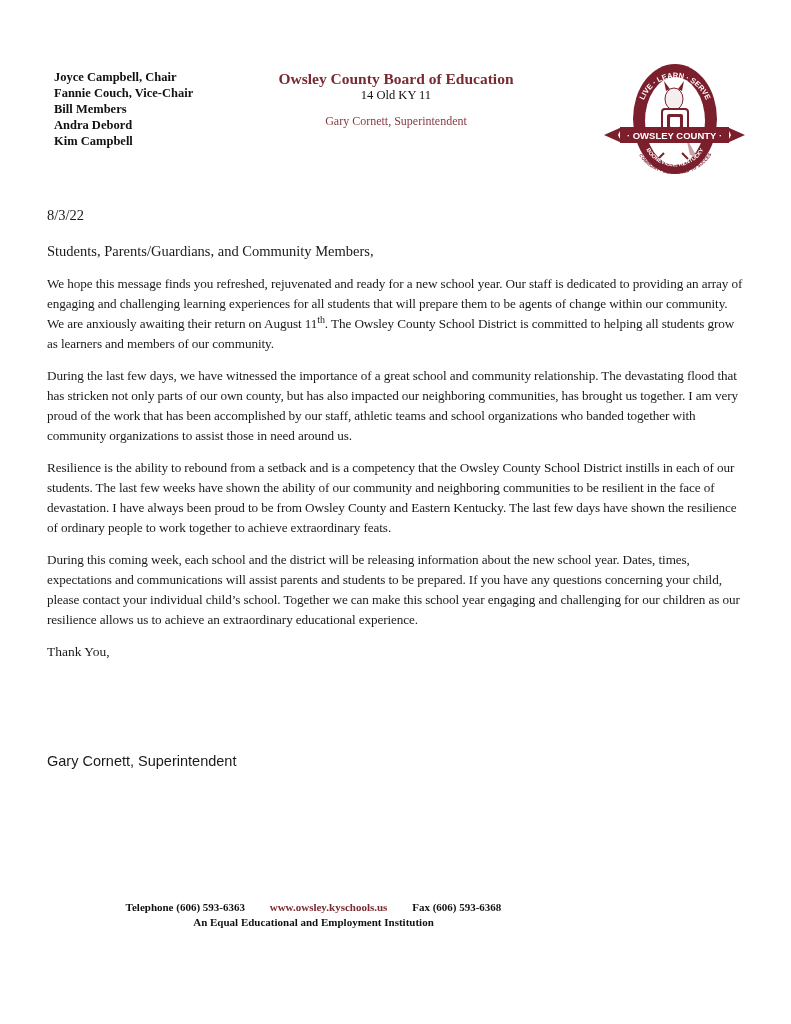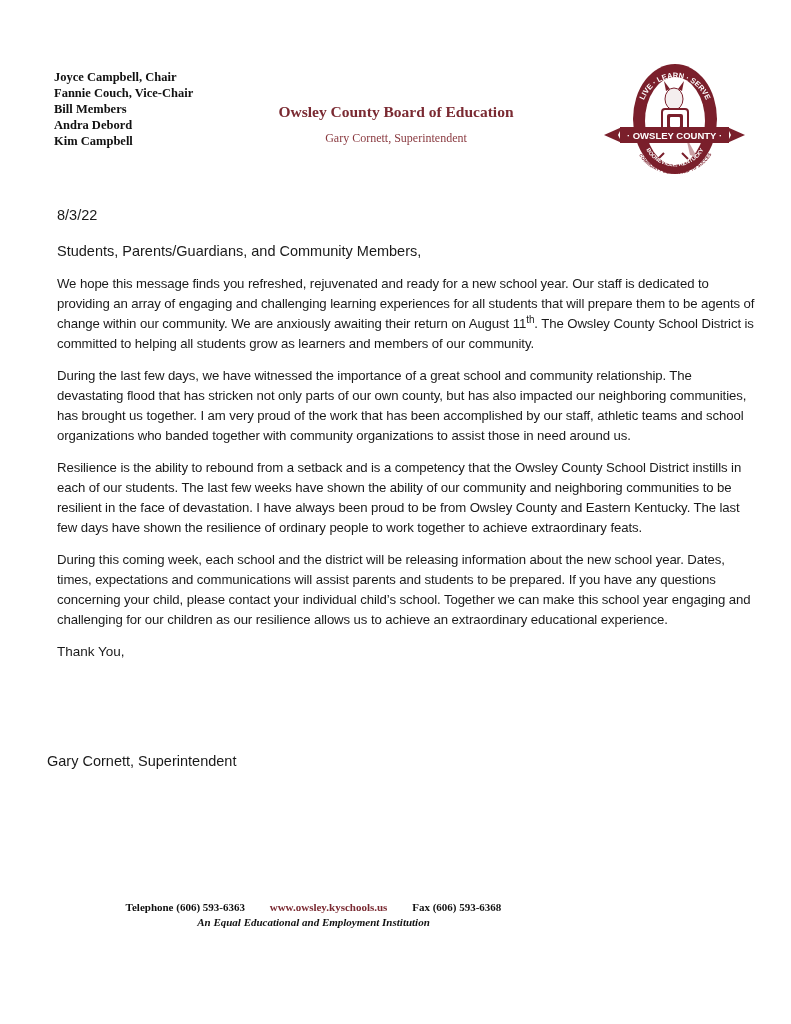--- a/index.html
+++ b/index.html
@@ -7,61 +7,62 @@
 
     .board-members {
       position: absolute; left: 54px; top: 69px;
       font-family: Liberation Serif, serif; font-weight: bold; font-size: 12.5px; line-height: 16px;
       color: #111;
     }
     .board-members div { white-space: nowrap; }
 
     .letterhead {
       position: absolute; left: 270px; top: 70px; width: 252px; text-align: center;
-      font-family: "Liberation Serif", serif; color: #111; margin-top: 33px;
+      font-family: "Liberation Serif", serif; color: #111;
     }
     .lh-title { font-weight: bold; font-size: 15.5px; color: #7a2a32; line-height: 18px; }
     .lh-line { font-size: 12.5px; line-height: 15.5px; }
     .lh-super { font-size: 12px; color: #8a3a40; margin-top: 10px; }
 
     .logo { position: absolute; left: 602px; top: 57px; width: 145px; height: 128px; }
 
     .letter {
-      position: absolute; left: 57px; top: 205px; width: 700px;
-      font-family: Liberation Sans, sans-serif; color: #1a1a1a;
+      position: absolute; left: 47px; top: 205px; width: 700px;
+      font-family: Liberation Serif, serif; color: #1a1a1a;
     }
     .date { font-size: 14.5px; line-height: 20px; margin-bottom: 16px; }
     .salutation { font-size: 14.5px; line-height: 20px; margin-bottom: 13px; }
     .para { font-size: 13.2px; line-height: 20px; margin: 0 0 12px 0; letter-spacing: -0.1px; }
     .para sup { font-size: 10px; line-height: 0; }
     .closing { font-size: 13.5px; line-height: 20px; margin-top: 8px; }
     .signature { position: absolute; left: 47px; top: 753px; font-family: "Liberation Sans", sans-serif; font-size: 14.5px; color: #1a1a1a; }
 
     .footer {
       position: absolute; left: 0; top: 900px; width: 627px; text-align: center;
       font-family: "Liberation Serif", serif; font-size: 11px; color: #111;
     }
     .footer-row { font-weight: bold; line-height: 15px; }
     .footer-row span { margin: 0 11px; }
     .footer-row .web { color: #7a2a32; }
-    .footer-tag { font-weight: bold; font-style: italic; line-height: 15px; }
+    .footer-tag { font-weight: bold; line-height: 15px; }
   </style>
 </head>
 <body>
 
 <div class="board-members">
   <div>Joyce Campbell, Chair</div>
   <div>Fannie Couch, Vice-Chair</div>
   <div>Bill Members</div>
   <div>Andra Debord</div>
   <div>Kim Campbell</div>
 </div>
 
 <div class="letterhead">
   <div class="lh-title">Owsley County Board of Education</div>
+  <div class="lh-line">14 Old KY 11</div>
   <div class="lh-super">Gary Cornett, Superintendent</div>
 </div>
 
 <div class="logo">
   <svg width="145" height="128" viewBox="0 0 145 128">
     <defs>
       <path id="arcTop" d="M 38 62 A 34 40 0 0 1 108 62"></path>
       <path id="arcBot" d="M 44 92 A 32 30 0 0 0 102 92"></path>
       <path id="arcBot2" d="M 36 96 A 40 34 0 0 0 110 96"></path>
     </defs>

